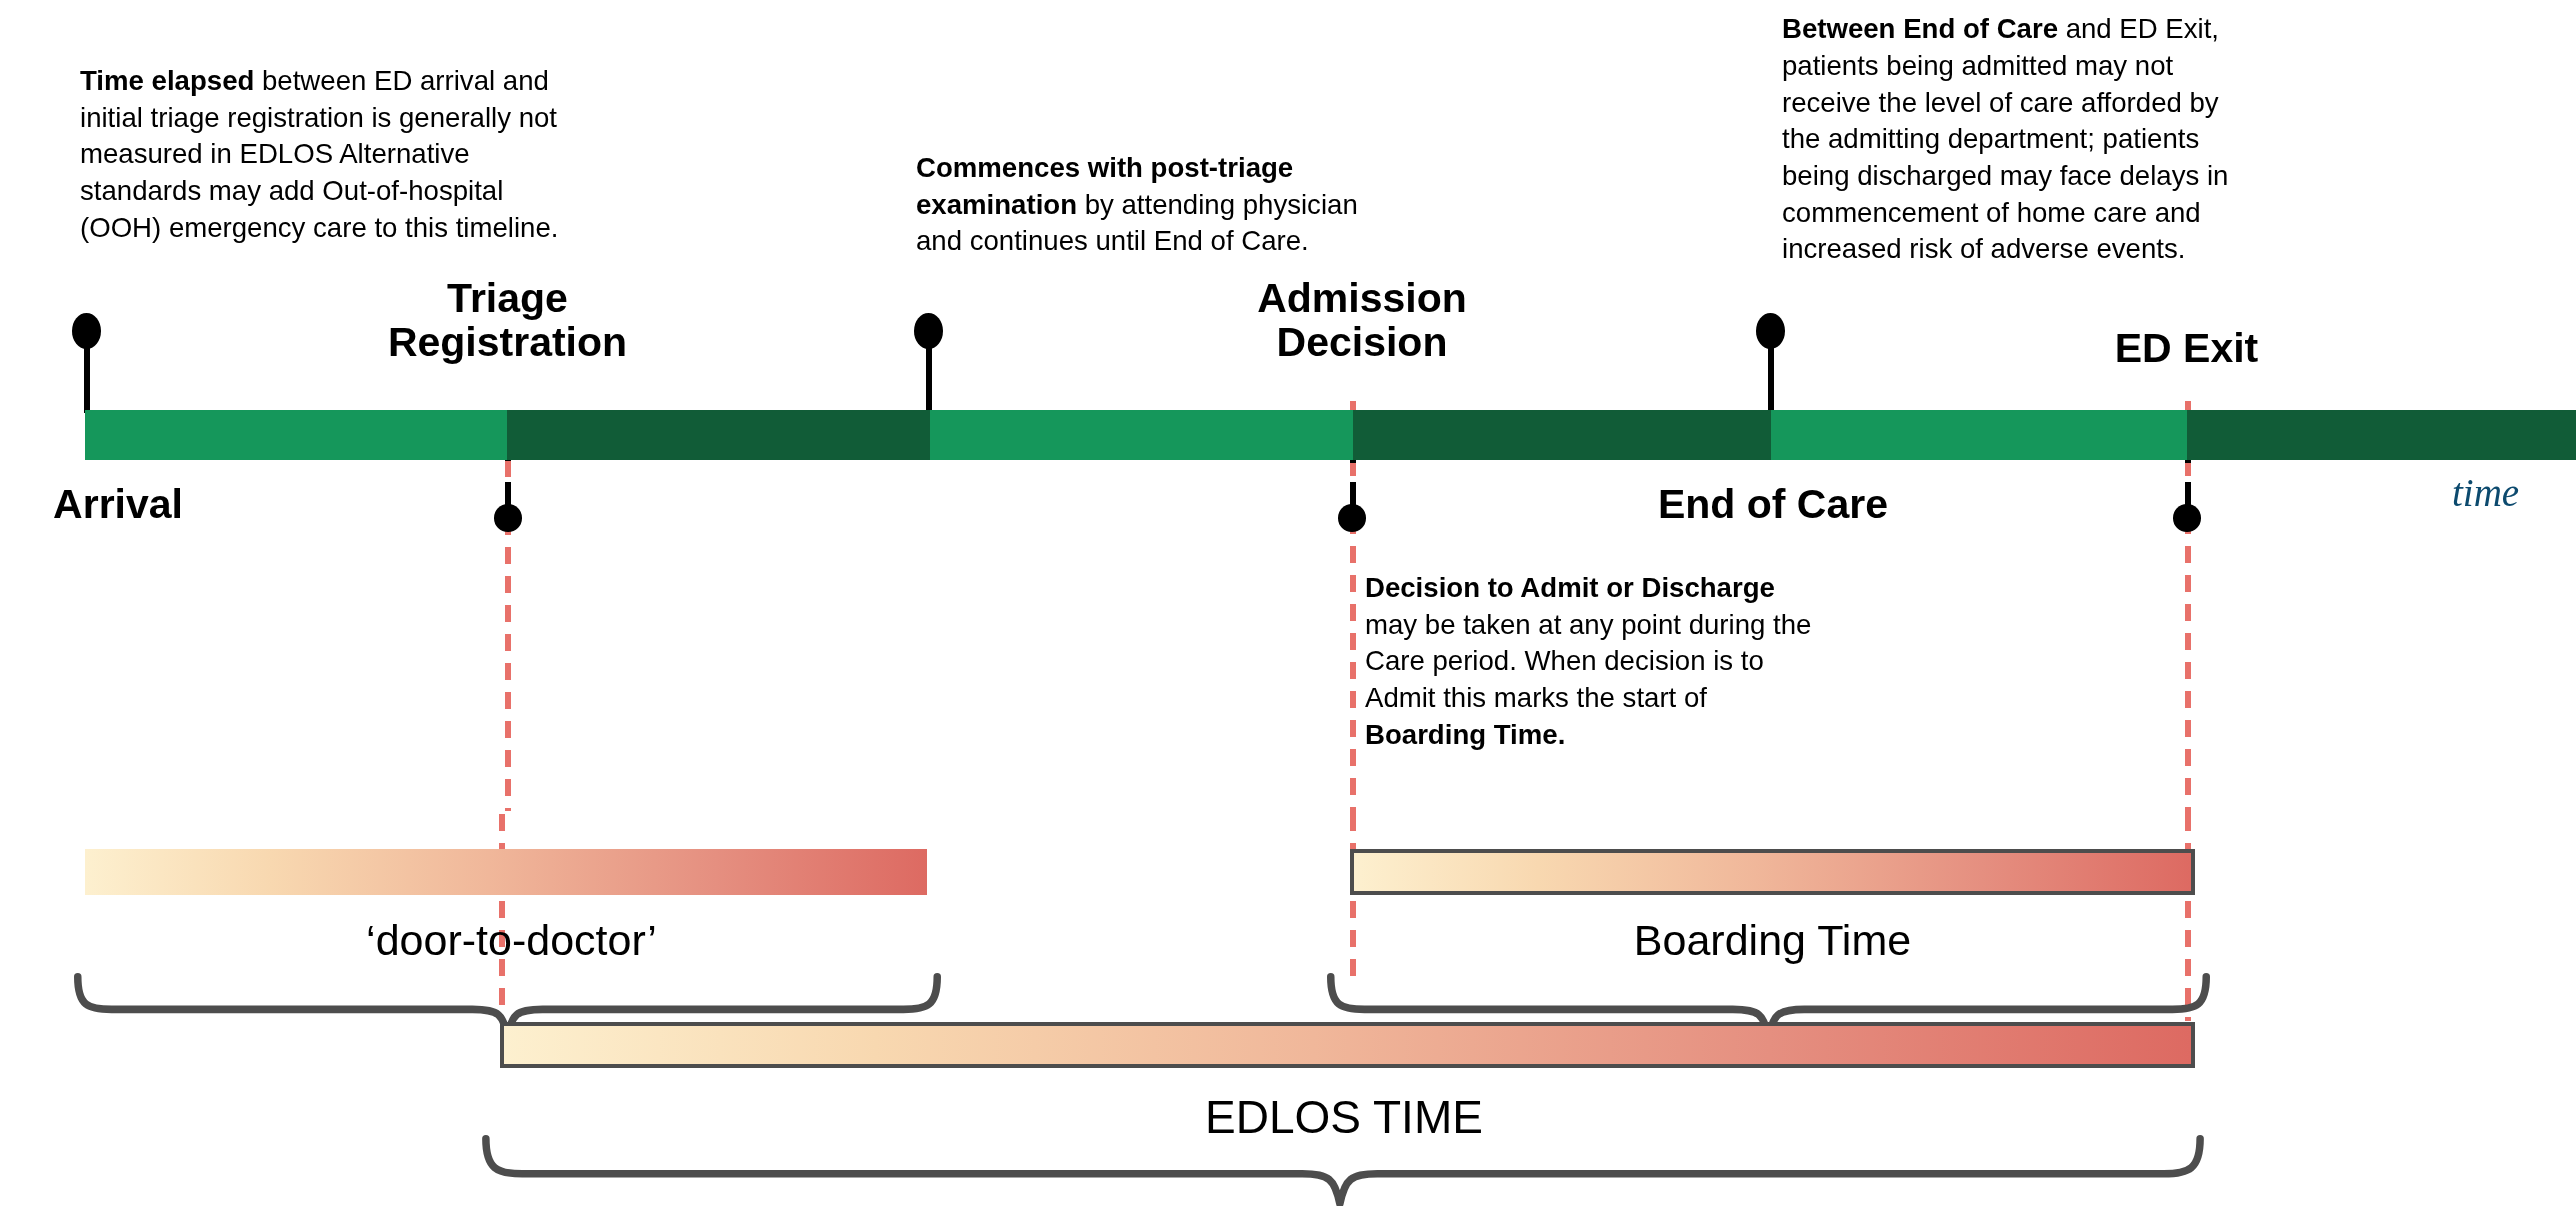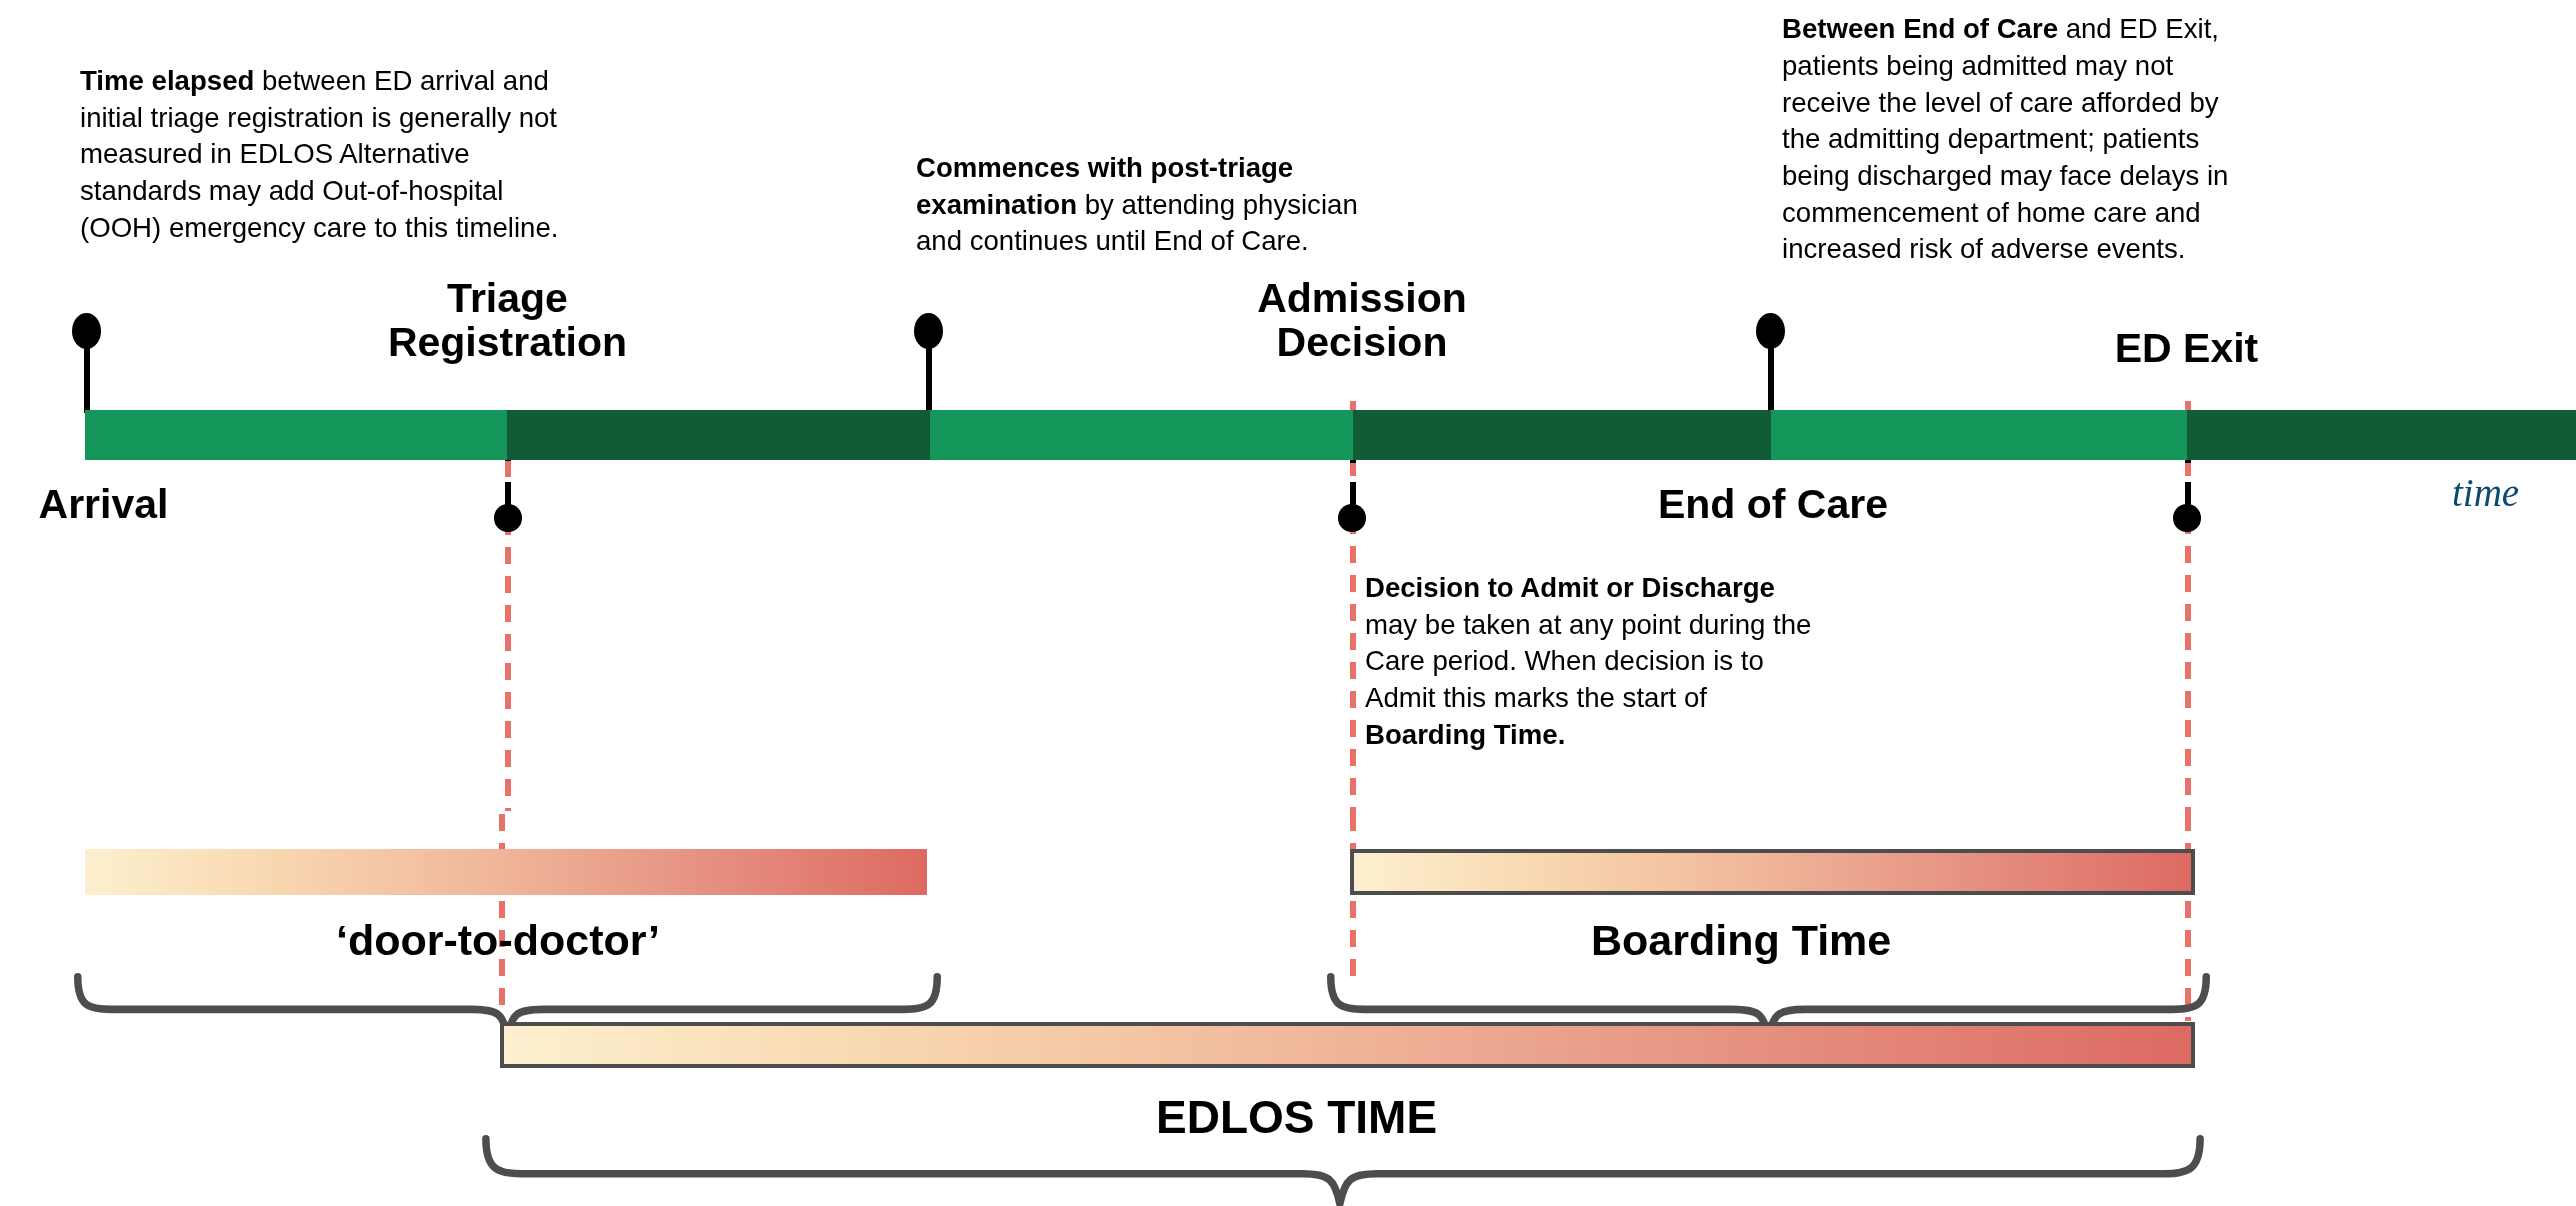--- a/index.html
+++ b/index.html
@@ -26,21 +26,21 @@
   
   .ms-label{position:absolute;font-size:41px;font-weight:bold;color:#000;text-align:center;line-height:1.08;white-space:nowrap;}
   .ms-label.two-line{white-space:normal;}
   .time-label{position:absolute;font-size:39px;font-style:italic;color:#0c4a6e;font-family:"Liberation Serif",serif;text-align:right;}
 
   
   .gradbar{position:absolute;height:46px;
            background:linear-gradient(to right,#fdf0cf 0%,#f8d8b0 22%,#f0b79a 48%,#e58f80 75%,#dd6a62 100%);}
   .gradbar.outlined{border:4.4px solid #4d4d4d;height:38px;}
 
-  .dur-label{position:absolute;font-size:43px;font-weight:bold;color:#000;text-align:left;white-space:nowrap;}
+  .dur-label{position:absolute;font-size:43px;font-weight:normal;color:#000;text-align:center;white-space:nowrap;}
   .dur-label.big{font-size:46px;}
 
   .brace{position:absolute;}
   .brace svg{display:block;}
 </style>
 </head>
 <body>
 
 <div id="stage">
 
@@ -61,21 +61,21 @@
     <div>Registration</div>
   </div>
 
   <div class="ms-label two-line" style="left:1221px;top:276px;width:282px;">
     <div>Admission</div>
     <div>Decision</div>
   </div>
 
   <div class="ms-label" style="left:2061px;top:326px;width:251px;">ED Exit</div>
 
-  <div class="ms-label" style="left:0px;top:482px;width:175px;text-align:center;padding-left:16px;">Arrival</div>
+  <div class="ms-label" style="left:0px;top:482px;width:175px;text-align:right;padding-left:8px;">Arrival</div>
 
 
   <div class="ms-label" style="left:1585px;top:482px;width:376px;">End of Care</div>
 
   <div class="time-label" style="left:2452px;top:470px;">time</div>
 
   <div class="redline" style="left:505px;top:460px;height:351px;"></div>
   <div class="redline" style="left:499px;top:814px;height:207px;"></div>
 
   <div class="redline" style="left:1350px;top:401px;height:413px;"></div>

